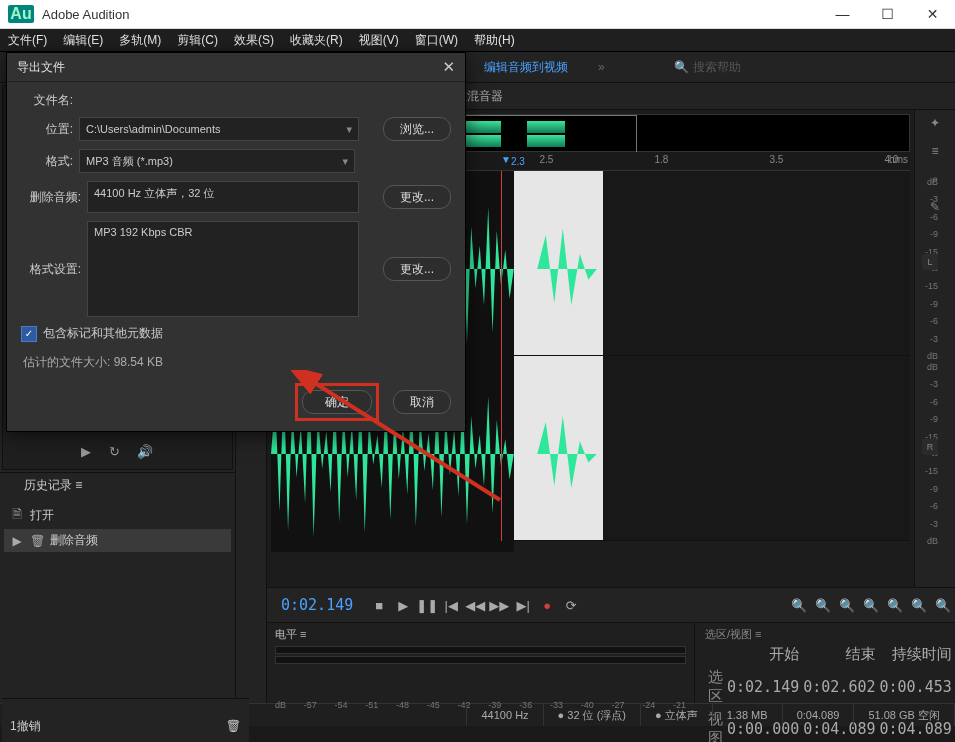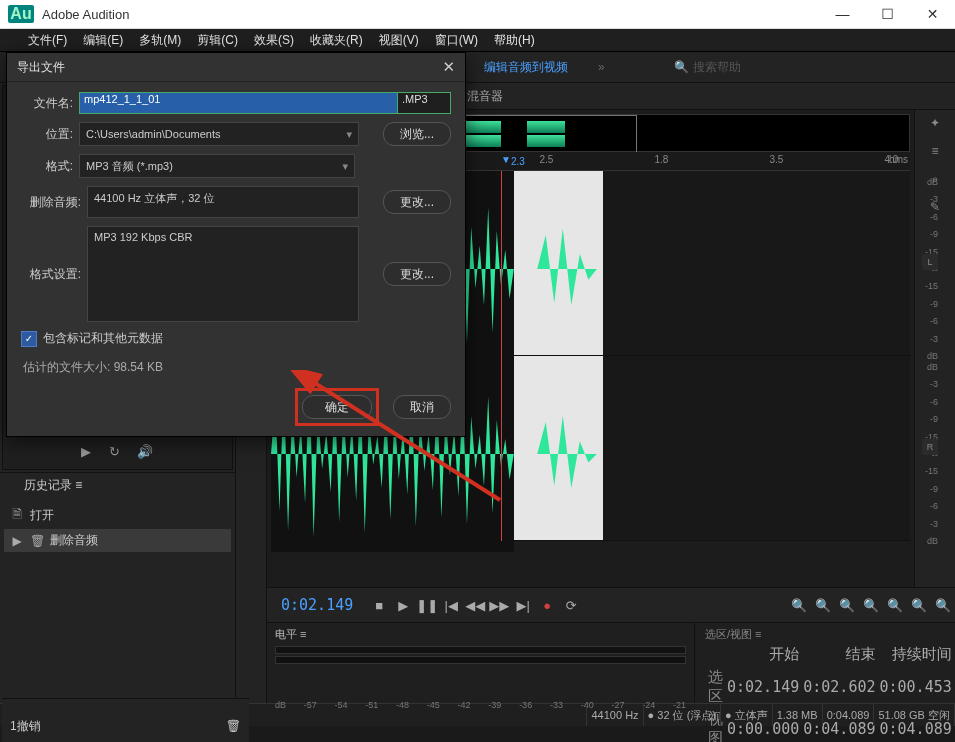--- a/index.html
+++ b/index.html
@@ -1,21 +1,21 @@
 <!DOCTYPE html>
 <html><head>
 <meta charset="utf-8">
 <style>
   html,body{margin:0;padding:0;background:#1a1a1a;font-family:"Microsoft YaHei","Segoe UI",Arial,sans-serif;font-size:12px;color:#ccc;overflow:hidden;width:955px;height:742px}
   .titlebar{height:28px;background:#fff;display:flex;align-items:center;border-bottom:1px solid #ddd}
   .titlebar .appicon{width:26px;height:18px;background:#00847d;color:#9ef5c8;font-size:16px;font-weight:bold;display:flex;align-items:center;justify-content:center;margin:0 8px;border-radius:2px}
   .titlebar .apptitle{color:#333;font-size:13px;flex:1}
   .titlebar .winbtns{display:flex}
   .titlebar .winbtn{width:45px;height:28px;display:flex;align-items:center;justify-content:center;color:#333;font-size:14px}
-  .menubar{height:22px;background:#1f1f1f;display:flex;align-items:flex-end;padding-left:20px;border-bottom:1px solid #000}
+  .menubar{height:22px;background:#1f1f1f;display:flex;align-items:flex-end;padding-left:0;border-bottom:1px solid #000}
   .menubar .mitem{padding:2px 8px;color:#e6e6e6;font-size:12px}
   .workspace-bar{height:30px;background:#232323;display:flex;align-items:center;padding-left:440px;border-bottom:1px solid #111;gap:20px}
   .workspace-bar .wsbtn{color:#aaa}
   .workspace-bar .wsbtn.active{color:#4aa0ff}
   .workspace-bar .search{color:#555;margin-left:40px}
   .workspace-bar .chev{color:#666;margin:0 10px}
   .middle{display:flex;height:620px}
   .leftcol{width:235px;background:#232323;display:flex;flex-direction:column;border-right:1px solid #111}
   .panel-dark{background:#1f1f1f;border:1px solid #111;margin:2px;flex:1}
   .mediactrls{height:30px;display:flex;align-items:center;justify-content:center;gap:18px;color:#999;font-size:13px}
@@ -55,21 +55,21 @@
   .transport .spacer{flex:1}
   .levels-row{height:80px;background:#1f1f1f;display:flex;border-top:1px solid #111}
   .levels{flex:1;padding:4px 8px;border-right:1px solid #111}
   .levels .hdr{color:#bbb;font-size:11px}
   .lv-scale{display:flex;justify-content:space-between;font-size:9px;color:#777;margin-top:36px}
   .sel-view{width:240px;padding:4px 10px;font-size:11px;color:#888}
   .sel-view table{width:100%;font-size:15px;color:#888;border-spacing:2px}
   .sel-view .val{color:#aaa;font-family:monospace;text-align:right}
 
   .statusbar{height:22px;background:#1f1f1f;display:flex;align-items:center;font-size:11px;color:#aaa;border-top:1px solid #333}
-  .statusbar .st{padding:0 4px;border-right:1px solid #333;height:100%;display:flex;align-items:center}
+  .statusbar .st{padding:0 14px;border-right:1px solid #333;height:100%;display:flex;align-items:center}
 
   
   .dialog{position:absolute;left:6px;top:52px;width:458px;background:#323232;border:1px solid #000;box-shadow:0 4px 20px rgba(0,0,0,.6);z-index:100}
   .dlg-title{height:28px;background:#323232;display:flex;align-items:center;justify-content:space-between;padding:0 10px;color:#e0e0e0;border-bottom:1px solid #222}
   .dlg-close{color:#ccc;font-size:15px}
   .dlg-body{padding:10px 14px}
   .dlg-row{display:flex;align-items:center;margin-bottom:8px;gap:6px}
   .dlg-row .lbl{width:52px;text-align:right;color:#ccc;font-size:12px}
   .dlg-row .lbl2{width:60px;text-align:right;color:#ccc;font-size:12px}
   .dlg-input{flex:1;height:20px;background:#1f1f1f;border:1px solid #4a6;color:#ddd;padding:0 4px;font-size:11px}
@@ -327,24 +327,20 @@
 </div>
 
 <div class="dialog">
   <div class="dlg-title">
     <span>导出文件</span>
     <span class="dlg-close">✕</span>
   </div>
   <div class="dlg-body">
     <div class="dlg-row">
       <span class="lbl">文件名:</span>
-      <div style="flex:1;display:flex">
-        <div class="dlg-input sel">mp412_1_1_01</div>
-        <div class="dlg-input" style="flex:0 0 44px;border-left:none">.MP3</div>
-      </div>
     </div>
     <div class="dlg-row">
       <span class="lbl">位置:</span>
       <div class="dlg-select">
         <span>C:\Users\admin\Documents</span>
           <span class="drop">▾</span>
       </div>
       <div style="width:12px"></div>
       <div class="dlg-btn">浏览...</div>
     </div>

